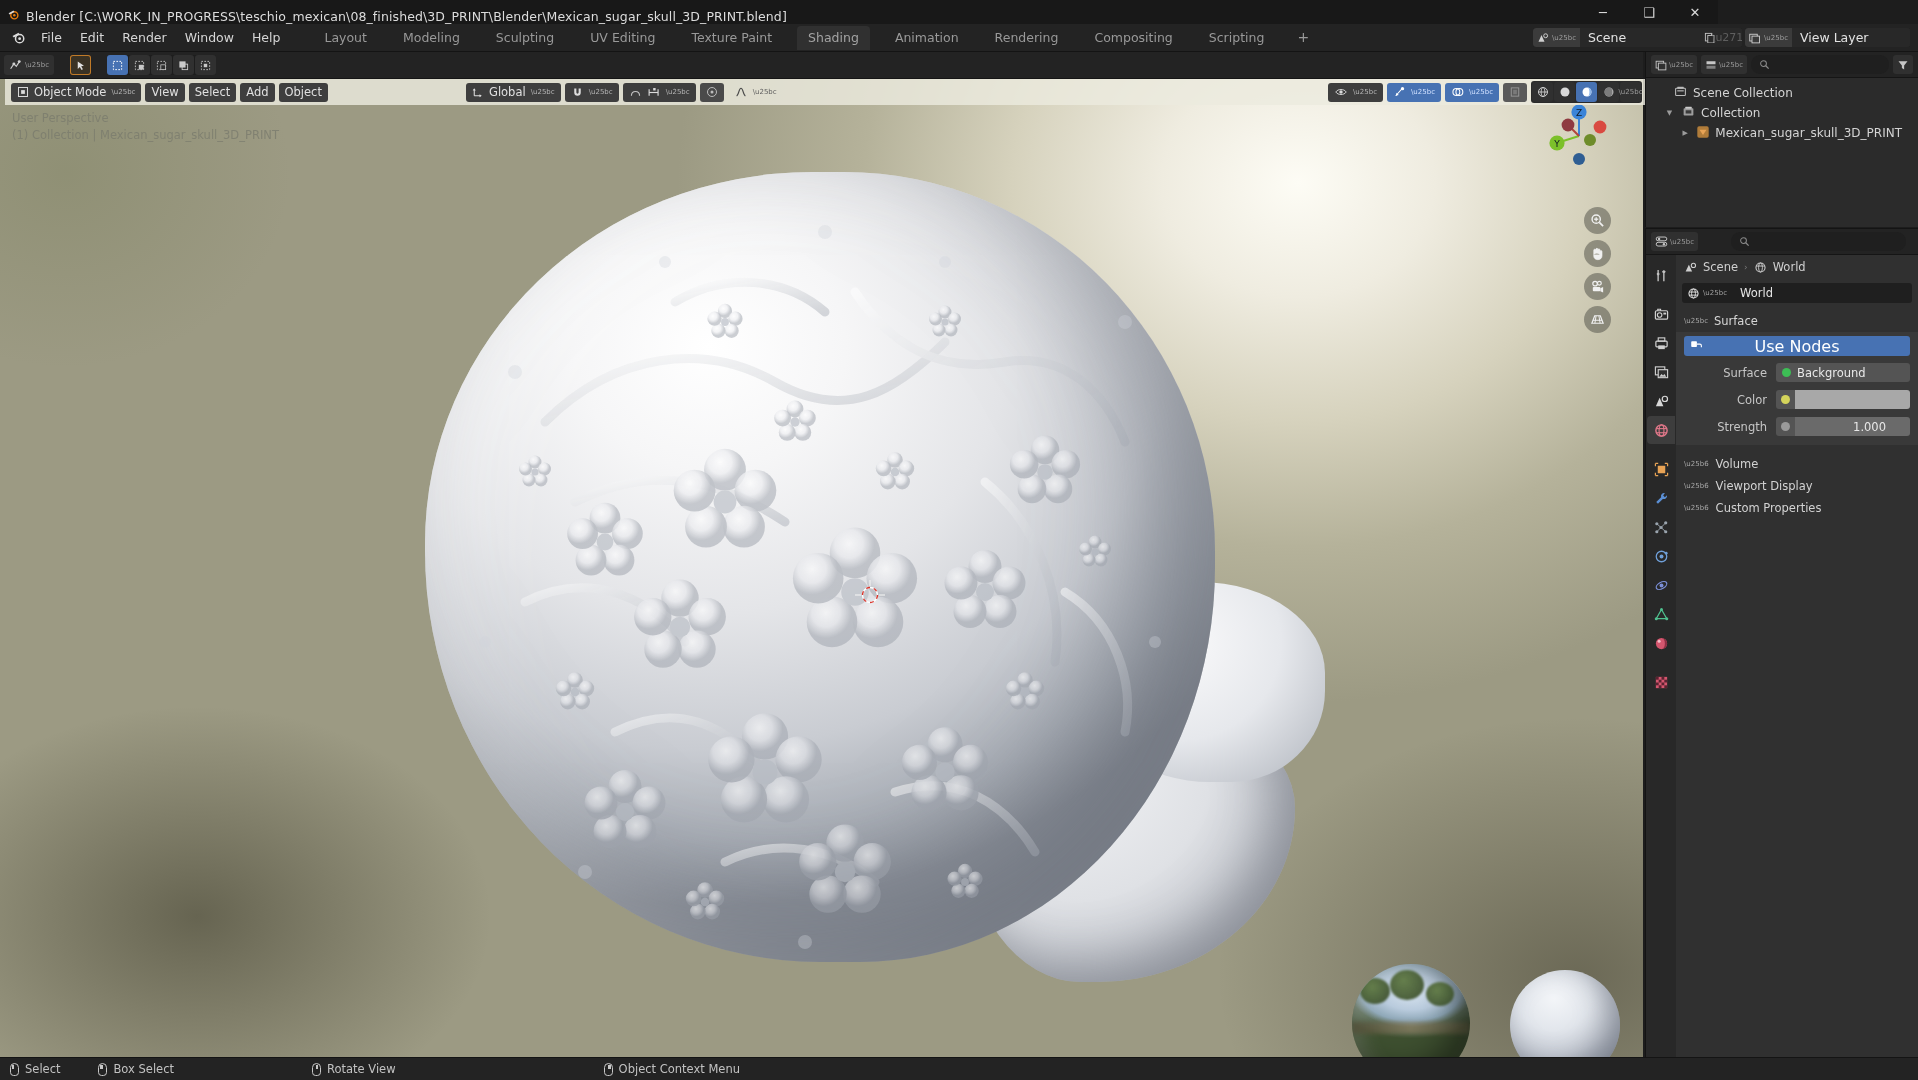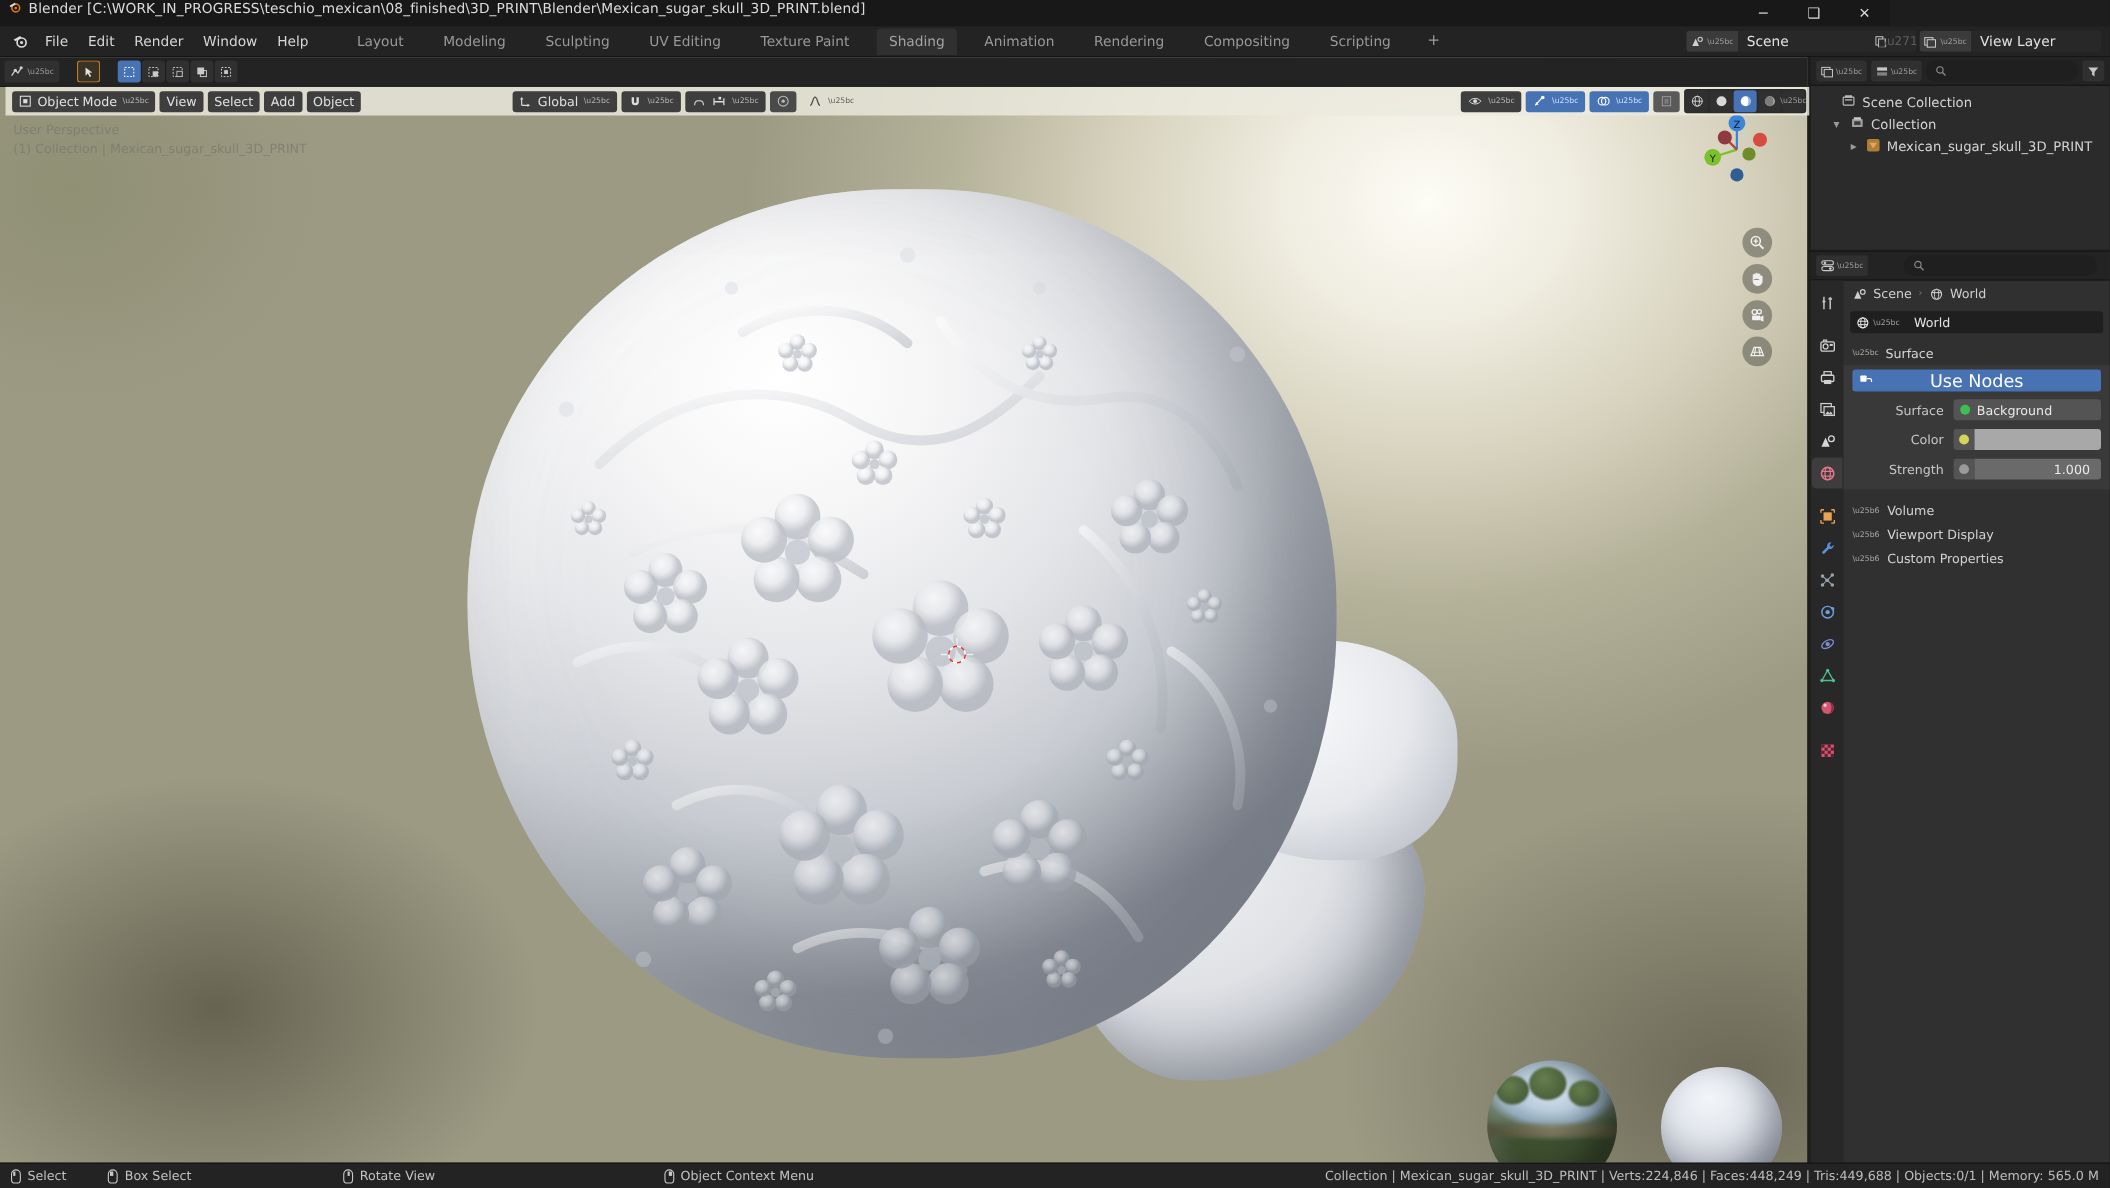--- a/index.html
+++ b/index.html
@@ -7,21 +7,21 @@
     width: 1918px; height: 1080px;
     background: #1d1d1d;
     font-family: "DejaVu Sans", "Liberation Sans", sans-serif;
     overflow: hidden;
   }
   #app { position: relative; width: 1918px; height: 1080px; }
 
   
   #titlebar {
     position: absolute; left: 0; top: 0; width: 1718px; height: 24px;
-    background: #181818; display: flex; align-items: flex-start;
+    background: #181818; display: flex; align-items: flex-end;
   }
   #titlebar .tb-icon { width: 26px; text-align: center; font-size: 12px; color: #e87d0d; }
   #titlebar .tb-title { font-size: 12.5px; color: #dcdcdc; letter-spacing: 0.1px; white-space: nowrap; }
   #titlebar .tb-ctrls { margin-left: auto; display: flex; height: 24px; }
   #titlebar .tb-ctrls > div {
     width: 46px; height: 24px; display: flex; align-items: center; justify-content: center;
     color: #d8d8d8; font-size: 13px;
   }
 
   
@@ -270,21 +270,21 @@
   }
   .btn-blue .lic { position: absolute; left: 6px; font-size: 11px; }
   .pr-row { display: flex; align-items: center; height: 21px; margin-top: 6px; }
   .pr-lbl { width: 92px; text-align: right; padding-right: 9px; font-size: 11.5px; color: #c6c6c6; }
   .pr-val {
     flex: 1; height: 19px; background: #545454; border-radius: 3px; display: flex;
     align-items: center; padding: 0 6px; gap: 6px; font-size: 11.5px; color: #e8e8e8;
   }
   .pr-val.slider {
     background: linear-gradient(90deg, #6a6a6a 0% 100%);
-    justify-content: flex-end; padding-right: 10px;
+    justify-content: flex-end; padding-right: 24px;
   }
   .pr-val .dot { width: 9px; height: 9px; border-radius: 50%; flex: none; }
   .pr-val.swatch { background: #a8a8a8; }
   .pr-sub {
     display: flex; align-items: center; height: 22px; padding: 0 8px; gap: 7px;
     font-size: 11.5px; color: #d2d2d2;
   }
   .pr-sub .tri { font-size: 7px; color: #a8a8a8; }
 
   
@@ -1022,18 +1022,15 @@
       <span>Box Select</span>
     </div>
     <div class="sb-item" style="margin-left:100px">
       <span class="mouse-ic m"></span>
       <span>Rotate View</span>
     </div>
     <div class="sb-item" style="margin-left:170px">
       <span class="mouse-ic r"></span>
       <span>Object Context Menu</span>
     </div>
-    <div id="sb-right">
-      <span>Collection | Mexican_sugar_skull_3D_PRINT | Verts:224,846 | Faces:448,249 | Tris:449,688 | Objects:0/1 | Memory: 565.0 M</span>
-    </div>
   </div>
 
 </div>
 
 </body></html>

